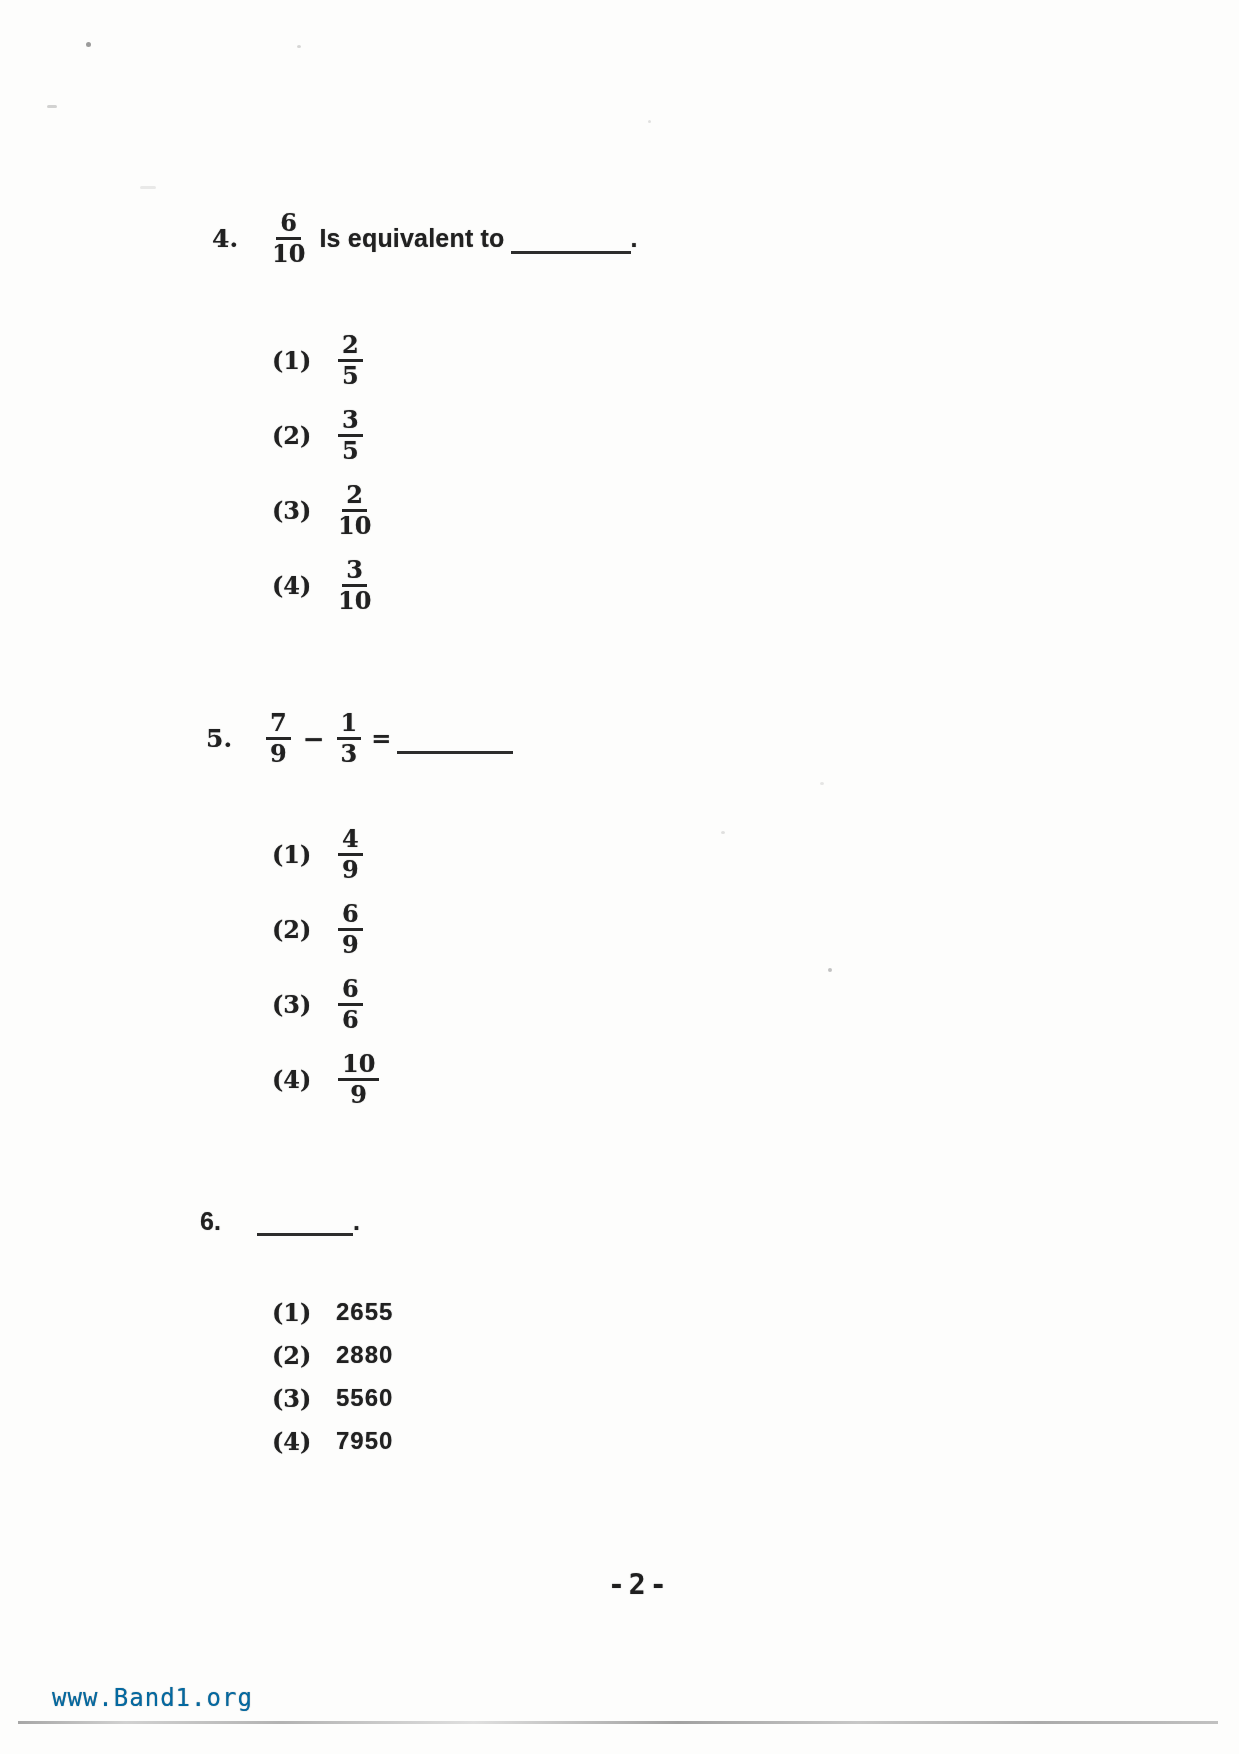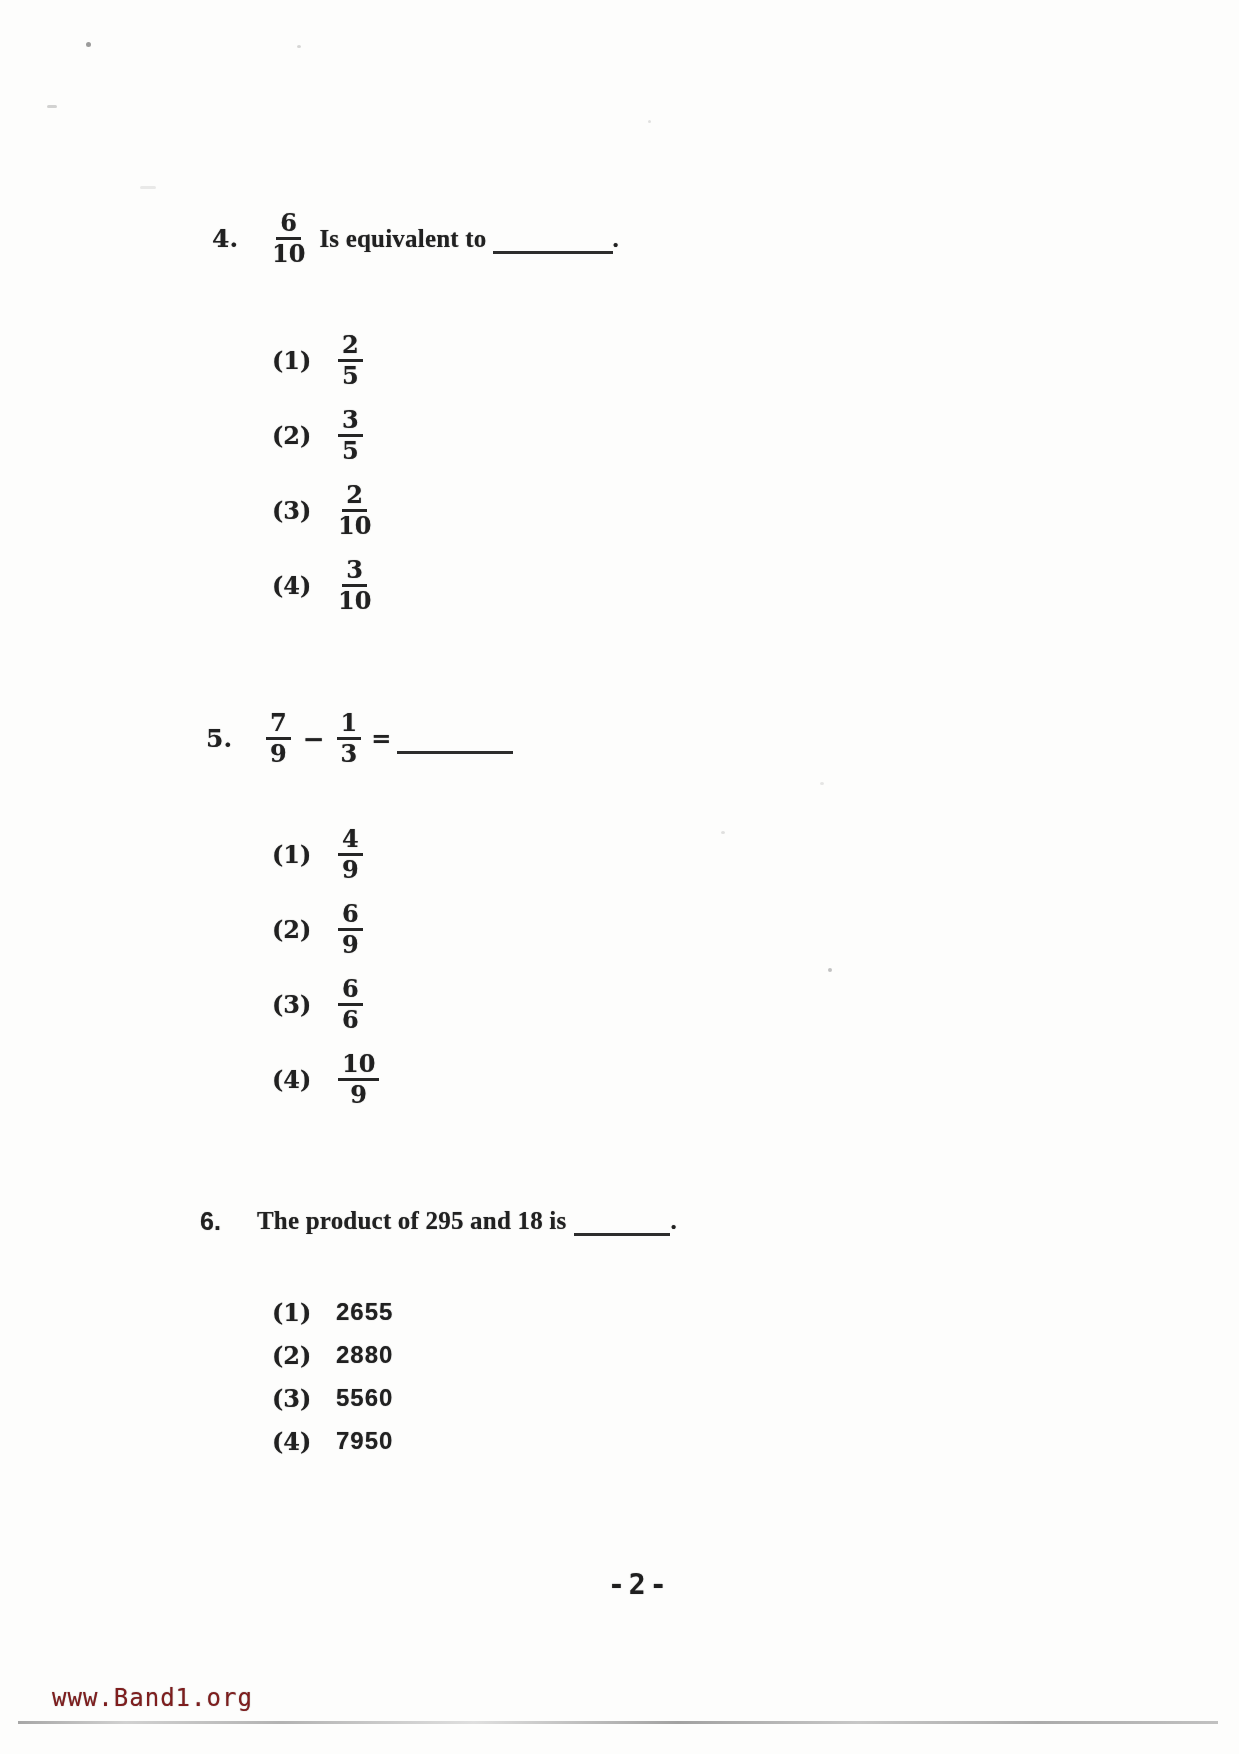--- a/index.html
+++ b/index.html
@@ -26,21 +26,21 @@
 
   
   .frac {
     display:inline-flex; flex-direction:column; align-items:center;
     font-family:"DejaVu Serif", serif; font-weight:bold;
     font-size:24px; line-height:26px; flex:0 0 auto;
   }
   .frac .fnum { padding:0 4px 1px; border-bottom:3px solid #262626; }
   .frac .fden { padding-top:1px; }
 
-  .q-text { font-size:25px; font-weight:bold; letter-spacing:.2px; white-space:nowrap;font-family:Liberation Serif, serif; }
+  .q-text { font-size:25px; font-weight:bold; letter-spacing:.2px; white-space:nowrap; }
   .m-op { font-family:"DejaVu Serif", serif; font-weight:bold; font-size:26px; margin:0 12px; }
   .m-eq { font-family:"DejaVu Serif", serif; font-weight:bold; font-size:24px; margin:0 6px 0 10px; }
 
   .blank {
     display:inline-block; align-self:center; height:30px;
     border-bottom:3px solid #2d2d2d; flex:0 0 auto;
   }
 
   
   .options { position:absolute; display:flex; flex-direction:column; }
@@ -55,21 +55,21 @@
 
   
   .page-number {
     position:absolute; left:608px; top:1568px;
     font-family:"DejaVu Sans Mono", monospace;
     font-weight:bold; font-size:28px; letter-spacing:4px; color:#1f1f1f;
   }
   .footer-url {
     position:absolute; left:52px; top:1684px;
     font-family:"DejaVu Sans Mono", monospace;
-    font-size:24px; letter-spacing:1px; color:#7f1d1d;
+    font-size:24px; letter-spacing:1px; color:#0369a1;
   }
   .footer-line {
     position:absolute; left:18px; top:1721px; width:1200px; height:3px;
     background:linear-gradient(90deg,
       #8a8a8a 0%, #c2c2c2 9%, #9a9a9a 22%, #d5d5d5 38%,
       #838383 55%, #b5b5b5 70%, #8f8f8f 85%, #adadad 100%);
     opacity:.75; border:none;
   }
 
   
@@ -172,21 +172,20 @@
       <span class="opt-label">(4)</span>
       <span class="frac">
         <span class="fnum">10</span>
         <span class="fden">9</span>
       </span>
     </div>
   </div>
 
   <div class="q-head" style="left:200px;top:1206px;">
     <span class="q-num sans">6.</span>
-    <span class="q-text" style="margin-right:8px;">The product of 295 and 18 is</span>
     <span class="blank" style="width:96px;"></span>
     <span class="q-text">.</span>
   </div>
 
   <div class="options numeric" style="left:272px;top:1297px;">
     <div class="opt">
       <span class="opt-label">(1)</span>
       <span class="opt-value">2655</span>
     </div>
     <div class="opt">

